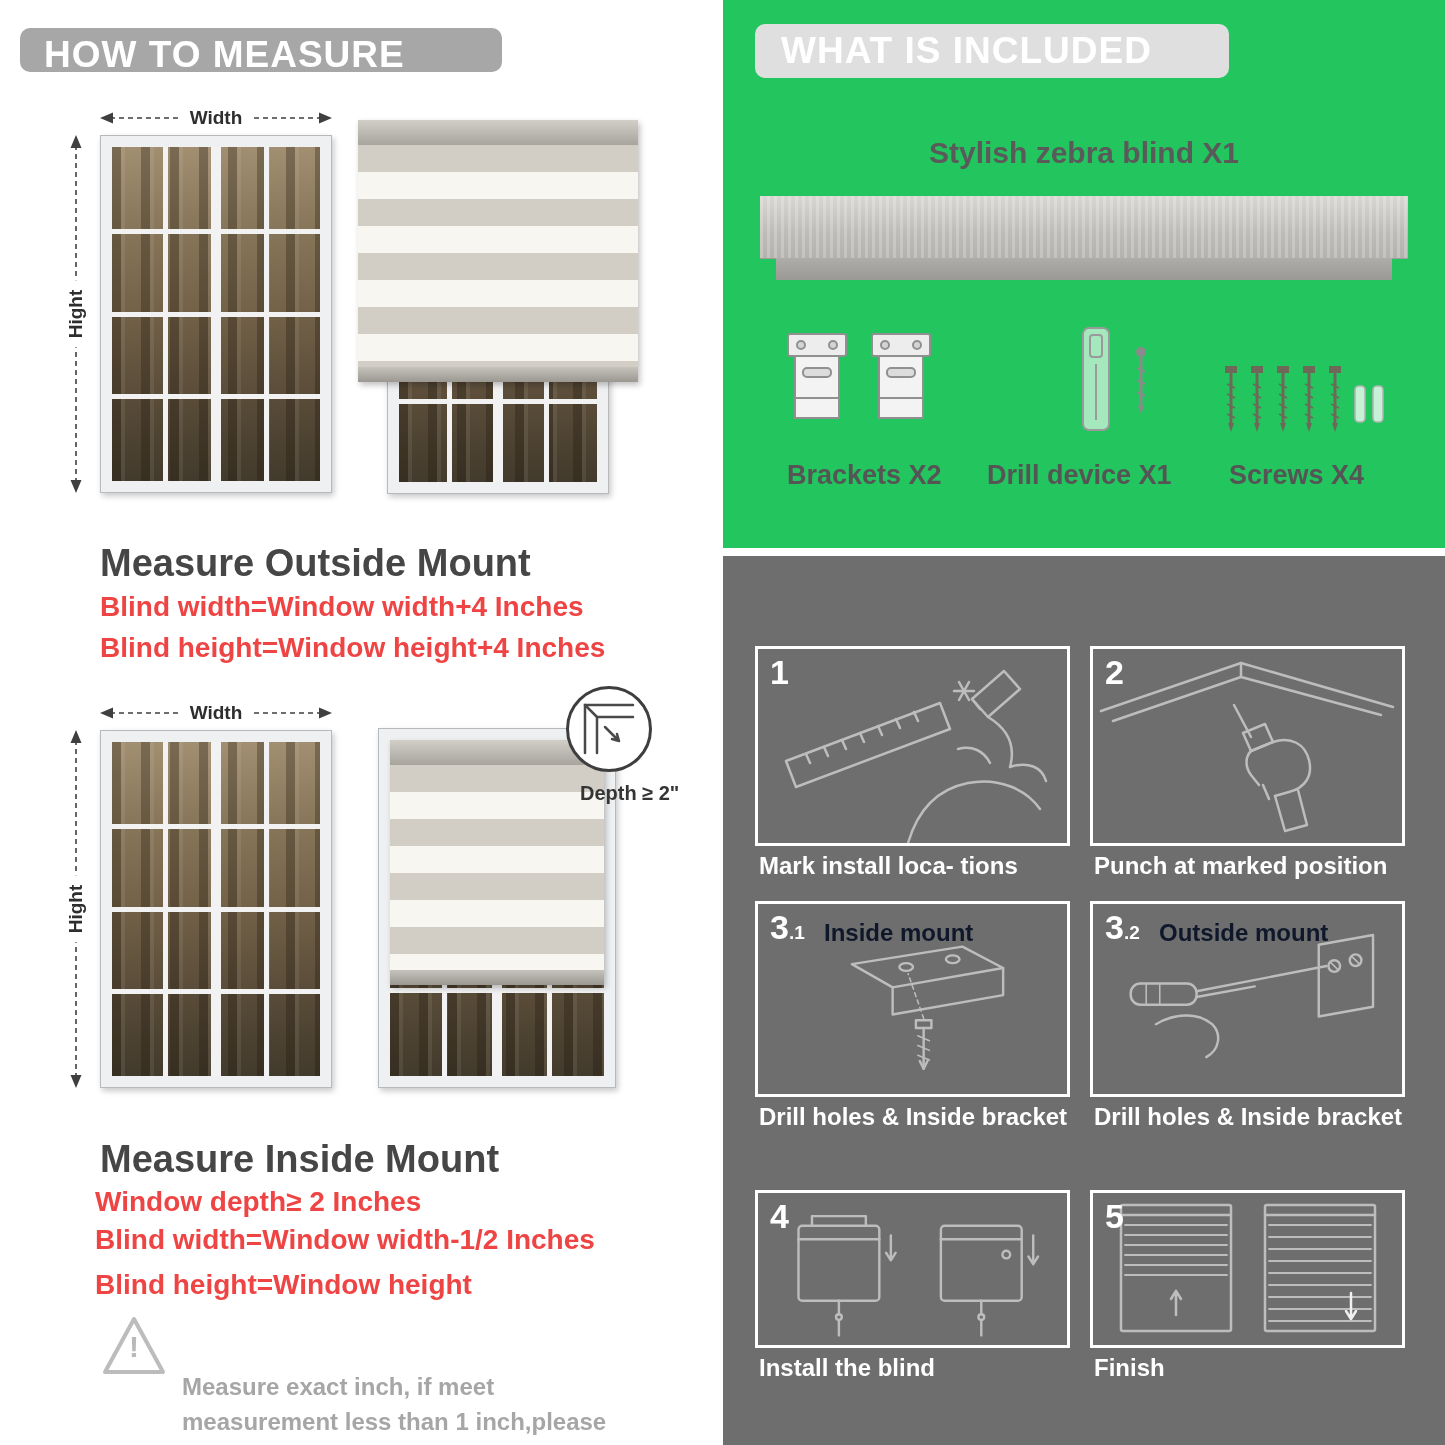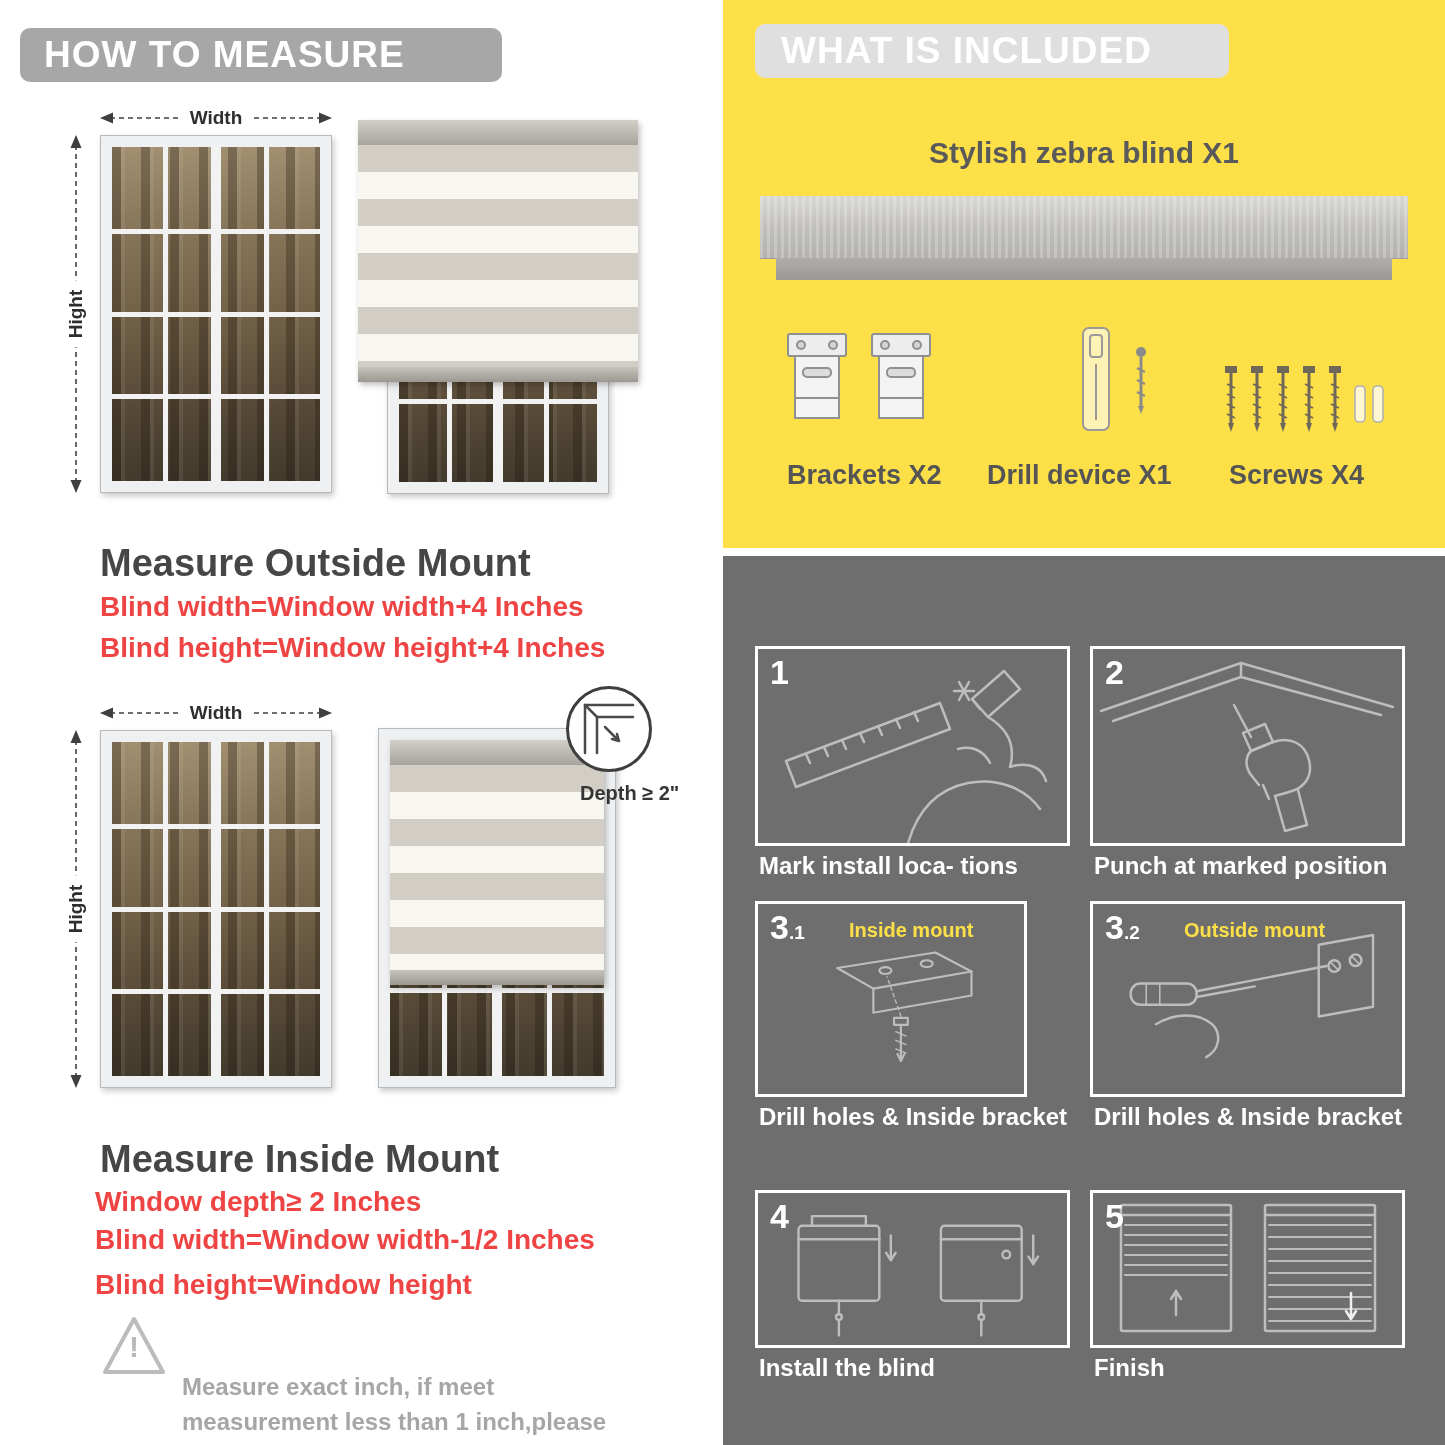--- a/index.html
+++ b/index.html
@@ -1,21 +1,21 @@
 <!DOCTYPE html>
 <html><head>
 <meta charset="utf-8">
 <style>
   *{box-sizing:border-box;}
   html,body{margin:0;padding:0;background:#fff;}
   .page{position:relative;width:1445px;height:1445px;background:#fff;font-family:"Liberation Sans",sans-serif;overflow:hidden;}
   .abs{position:absolute;}
 
   
-  .ltm-banner{left:20px;top:28px;width:482px;height:54px;background:#a7a7a7;color:#fff;
+  .ltm-banner{left:20px;top:28px;width:482px;height:44px;background:#a7a7a7;color:#fff;
     font-size:37px;font-weight:bold;line-height:54px;padding-left:24px;border-radius:10px;letter-spacing:1px;}
   .wii-banner{left:32px;top:24px;width:474px;height:54px;background:#dfdfdf;color:#fff;
     font-size:37px;font-weight:bold;line-height:54px;padding-left:26px;border-radius:10px;letter-spacing:1px;}
   .iom-banner{left:30px;top:14px;width:566px;height:52px;background:#fff;color:#3d3d3d;
     font-size:34px;font-weight:bold;line-height:52px;padding-left:16px;border-radius:8px;letter-spacing:.5px;}
 
   
   .window{position:absolute;background:#eef0f1;border:1px solid #b7babd;box-shadow:2px 3px 6px rgba(0,0,0,.22);padding:11px;}
   .glass{position:relative;width:100%;height:100%;
     background:linear-gradient(180deg,#a28f72 0%,#8a785c 22%,#746349 48%,#5c4e3a 72%,#423a2c 100%);}
@@ -60,52 +60,52 @@
   .t-inside{left:100px;top:1106px;}
   .fig-line{font-size:28px;font-weight:bold;color:#ef4444;}
   .l-out1{left:100px;top:563px;} .l-out2{left:100px;top:604px;}
   .l-in1{left:95px;top:1158px;} .l-in2{left:95px;top:1205px;margin-top:19px;} .l-in3{left:95px;top:1241px;}
 
   .warn-icon{left:100px;top:1314px;width:68px;height:64px;}
   .warn-mark{position:absolute;left:0;right:0;top:16px;text-align:center;font-size:30px;font-weight:bold;color:#b9b9b9;}
   .warn-text{left:182px;top:1346px;width:448px;font-size:24px;font-weight:bold;color:#a6a6a6;line-height:1.45;}
 
   
-  .panel-light{left:723px;top:0;width:722px;height:548px;background:#fde047;}
+  .panel-light{left:723px;top:0;width:722px;height:548px;background:#22c55e;}
   .blind-name{left:0;top:136px;width:100%;text-align:center;font-size:30px;font-weight:bold;color:#5a5a5a;}
   .cassette{left:37px;top:196px;width:648px;height:62px;
     background:linear-gradient(180deg,#d8d7d3,#bdbcb8 60%,#b3b2ae);box-shadow:0 1px 0 #9f9e9a;}
   .cassette::after{content:"";position:absolute;inset:0;
     background:repeating-linear-gradient(90deg,rgba(255,255,255,.22) 0 3px,transparent 3px 7px);}
   .cassette-lip{left:53px;top:258px;width:616px;height:22px;background:linear-gradient(180deg,#aeada9,#9a9995);}
   .ico-brackets{left:60px;top:326px;width:158px;height:114px;}
   .ico-safety{left:330px;top:322px;width:122px;height:124px;}
   .ico-screws{left:498px;top:362px;width:168px;height:88px;}
   .inc-label{font-size:27px;font-weight:bold;color:#555;}
   .lbl-brackets{left:64px;top:460px;}
   .lbl-safety{left:264px;top:460px;}
   .lbl-screws{left:506px;top:460px;}
 
   
   .panel-dark{left:723px;top:556px;width:722px;height:889px;background:#6e6e6e;}
   .step-panel{position:absolute;border:3px solid #fff;}
   .sp1{left:32px;top:90px;width:315px;height:200px;}
   .sp2{left:367px;top:90px;width:315px;height:200px;}
-  .sp3{left:32px;top:345px;width:272px;height:196px;}
+  .sp3{left:32px;top:345px;width:315px;height:196px;}
   .sp4{left:367px;top:345px;width:315px;height:196px;text-decoration:underline;}
   .sp5{left:32px;top:634px;width:315px;height:158px;}
   .sp6{left:367px;top:634px;width:315px;height:158px;}
   .step-caption{position:absolute;color:#fff;font-weight:bold;font-size:24px;}
   .sc1{left:36px;top:296px;} .sc2{left:371px;top:296px;}
   .sc3{left:36px;top:547px;} .sc4{left:371px;top:547px;}
   .sc5{left:36px;top:798px;} .sc6{left:371px;top:798px;}
   .step-head{position:absolute;left:12px;top:4px;color:#fff;font-weight:bold;z-index:2;}
   .step-num{font-size:34px;}
   .step-sub{font-size:19px;}
-  .step-label{position:absolute;left:66px;top:15px;font-size:20px;font-weight:bold;color:#fde047;z-index:2;margin-left:25px;}
+  .step-label{position:absolute;left:66px;top:15px;font-size:24px;font-weight:bold;color:#0f172a;z-index:2;}
   .step-art{position:absolute;left:0;top:0;width:100%;height:100%;}
 </style>
 </head>
 <body>
 
 <div class="page">
 
   <section>
     <div class="abs ltm-banner">HOW TO MEASURE</div>
 

